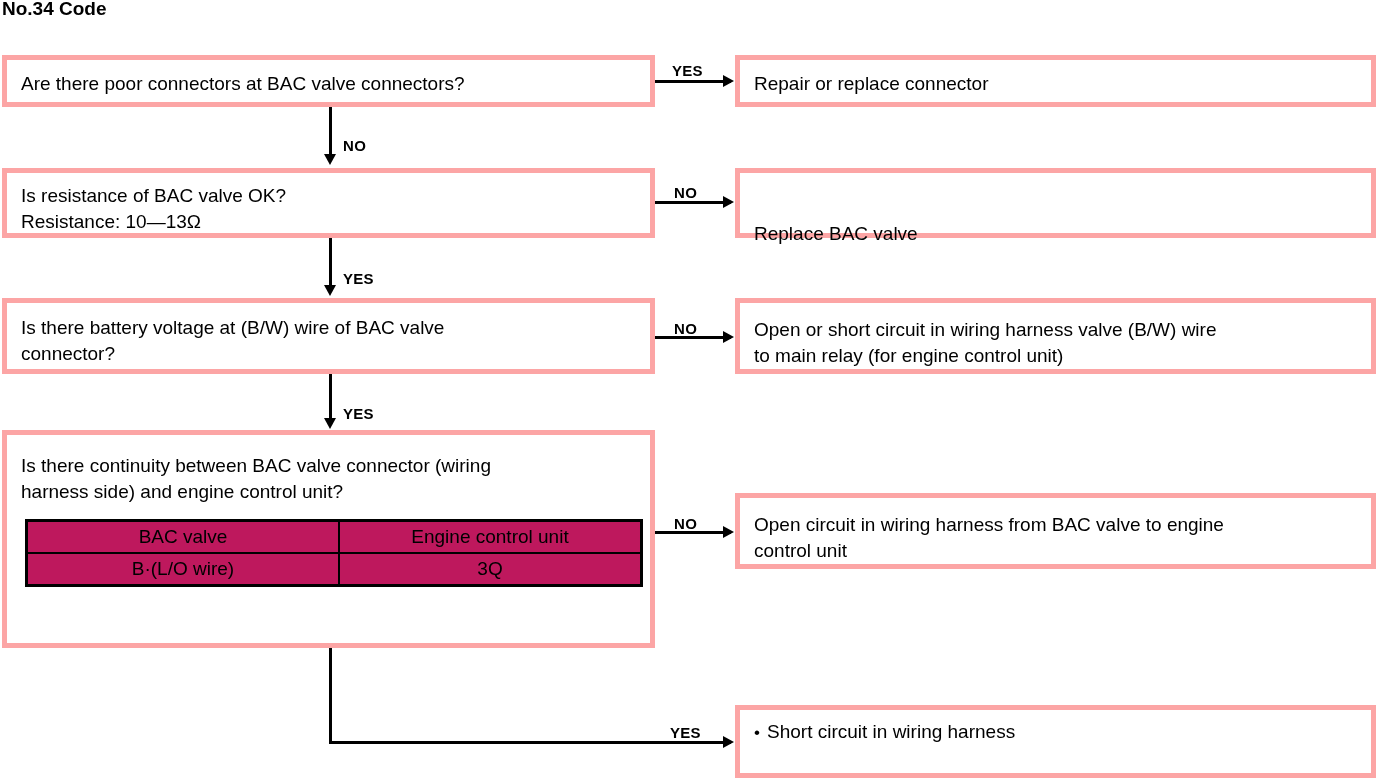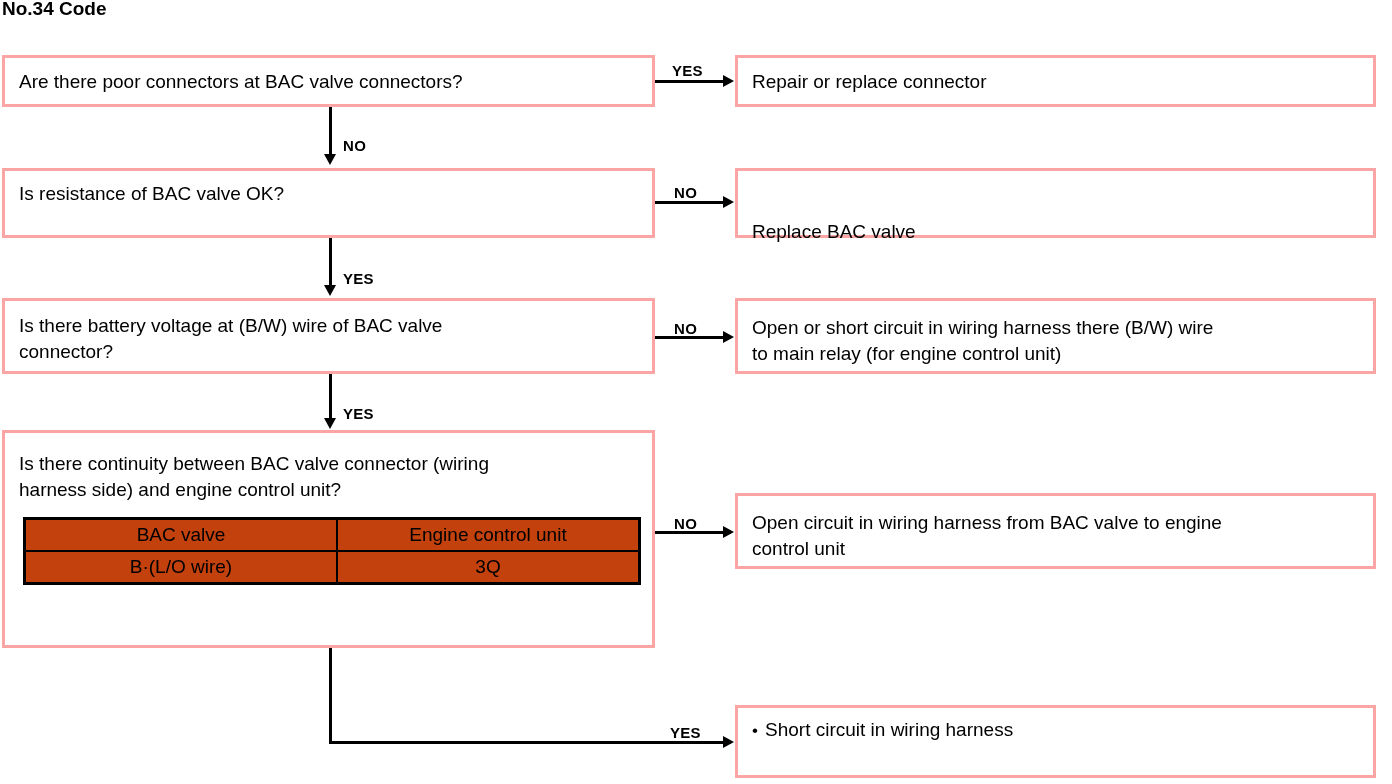--- a/index.html
+++ b/index.html
@@ -26,21 +26,21 @@
     left: 2px;
     top: -2px;
     font-size: 19px;
     font-weight: bold;
     letter-spacing: 0px;
     white-space: nowrap;
   }
   .box {
     position: absolute;
     box-sizing: border-box;
-    border: 3px solid #fca5a5;
+    border: 5px solid #fca5a5;
     background: #fff;
   }
   .box .txt {
     position: absolute;
     left: 14px;
     right: 10px;
     font-size: 19px;
     line-height: 26px;
     white-space: pre-wrap;
   }
@@ -77,21 +77,21 @@
   }
 
   
   .itable {
     position: absolute;
     left: 18px;
     top: 84px;
     width: 618px;
     border-collapse: collapse;
     border: 3px solid #000;
-    background: #c2410c;
+    background: #be185d;
   }
   .itable td {
     border: 2px solid #000;
     text-align: center;
     font-size: 19px;
     height: 30px;
     padding: 0;
     white-space: nowrap;
   }
   .itable td.col-a { width: 310px; }
@@ -140,20 +140,21 @@
   <div class="vline" style="left:329px; top:107px; height:50px;"></div>
   <div class="arrow-down" style="left:324px; top:154px;"></div>
   <div class="lbl" style="left:343px; top:125px;">NO</div>
 
   <div class="box" id="rbox1">
     <div class="txt">Repair or replace connector</div>
   </div>
 
   <div class="box" id="box2">
     <div class="txt">Is resistance of BAC valve OK?</div>
+    <div class="txt" style="top:36px;">Resistance: 10—13Ω</div>
   </div>
 
   <div class="hline" style="left:655px; top:201px; width:76px;"></div>
   <div class="arrow-right" style="left:723px; top:196px;"></div>
   <div class="lbl" style="left:674px; top:172px;">NO</div>
 
   <div class="vline" style="left:329px; top:238px; height:50px;"></div>
   <div class="arrow-down" style="left:324px; top:285px;"></div>
   <div class="lbl" style="left:343px; top:258px;">YES</div>
 
@@ -168,21 +169,21 @@
 
   <div class="hline" style="left:655px; top:336px; width:76px;"></div>
   <div class="arrow-right" style="left:723px; top:331px;"></div>
   <div class="lbl" style="left:674px; top:308px;">NO</div>
 
   <div class="vline" style="left:329px; top:374px; height:46px;"></div>
   <div class="arrow-down" style="left:324px; top:418px;"></div>
   <div class="lbl" style="left:343px; top:393px;">YES</div>
 
   <div class="box" id="rbox3">
-    <div class="txt">Open or short circuit in wiring harness there (B/W) wire
+    <div class="txt">Open or short circuit in wiring harness valve (B/W) wire
 to main relay (for engine control unit)</div>
   </div>
 
   <div class="box" id="box4">
     <div class="txt">Is there continuity between BAC valve connector (wiring
 harness side) and engine control unit?</div>
     <table class="itable">
       <tbody>
           <tr>
         <td class="col-a">BAC valve</td>

